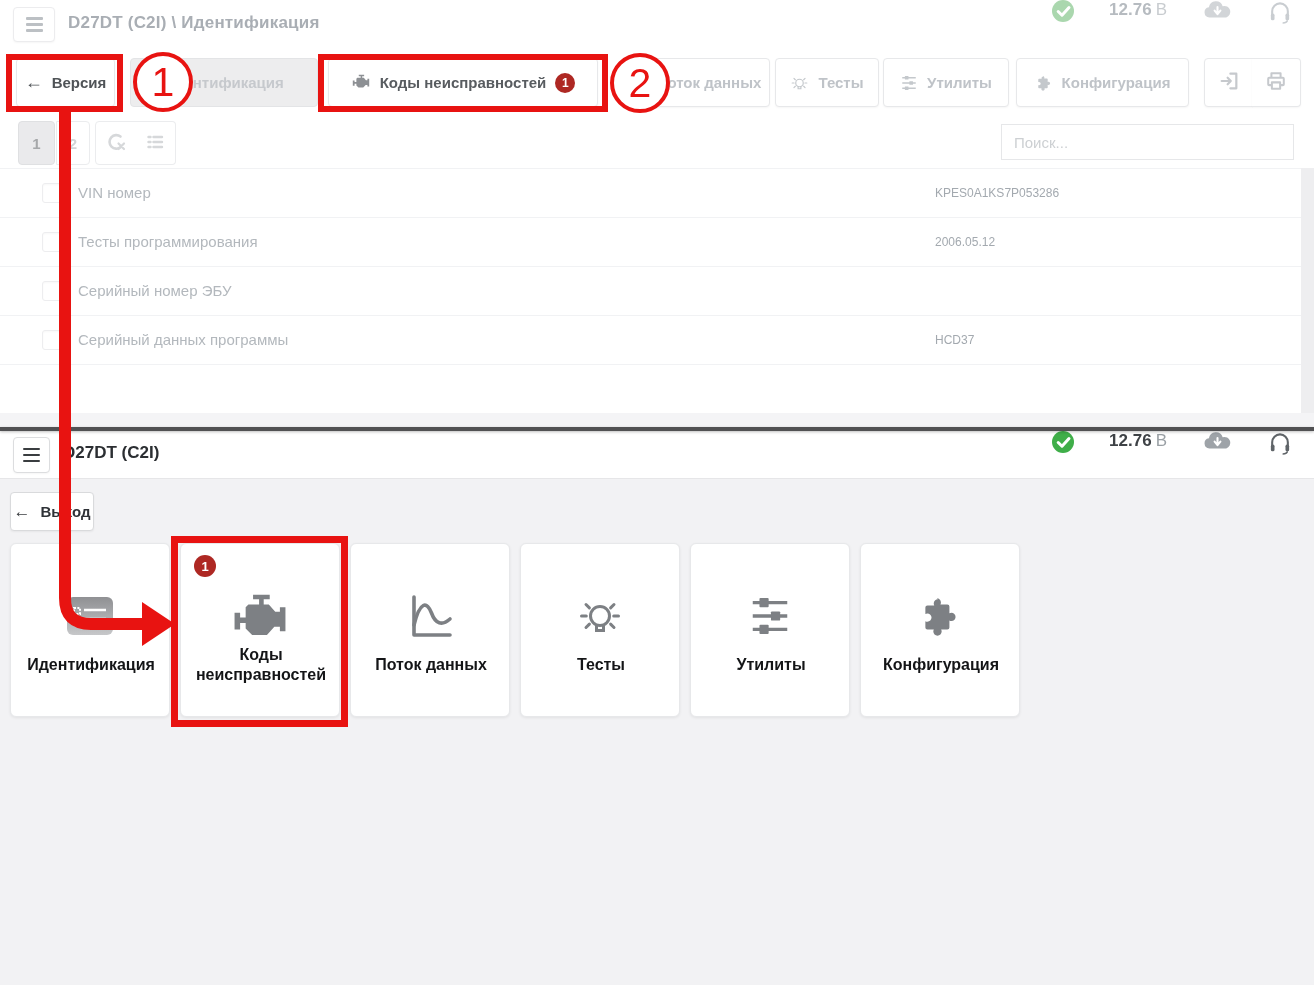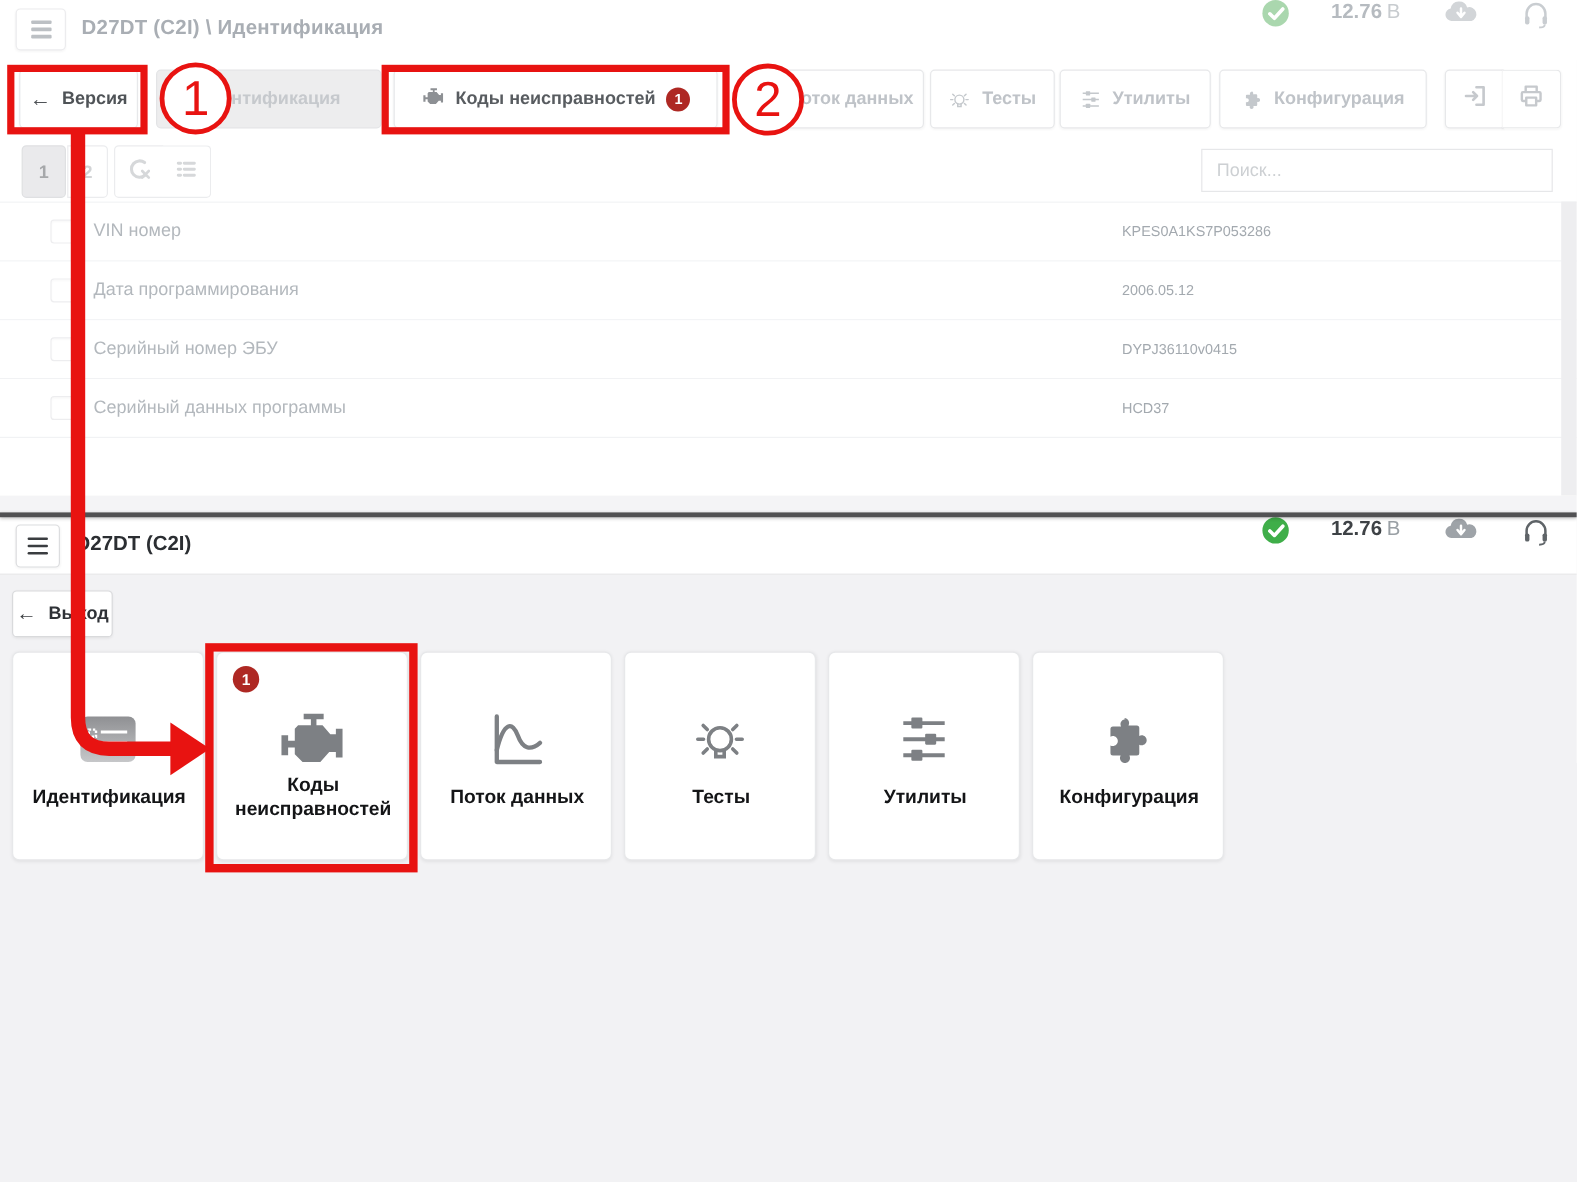--- a/index.html
+++ b/index.html
@@ -293,27 +293,26 @@
     <input class="search" type="text" placeholder="Поиск..." style="">
 
     <div class="tbl">
       <div class="trow">
         <span class="cb"></span>
         <span class="tlabel">VIN номер</span>
         <span class="tvalue">KPES0A1KS7P053286</span>
       </div>
       <div class="trow">
         <span class="cb"></span>
-        <span class="tlabel">Дата программирования</span>
+        <span class="tlabel">Тесты программирования</span>
         <span class="tvalue">2006.05.12</span>
       </div>
       <div class="trow">
         <span class="cb"></span>
         <span class="tlabel">Серийный номер ЭБУ</span>
-        <span class="tvalue">DYPJ36110v0415</span>
       </div>
       <div class="trow">
         <span class="cb"></span>
         <span class="tlabel">Серийный данных программы</span>
         <span class="tvalue">HCD37</span>
       </div>
     </div>
     <div class="scrollstrip"></div>
     <div class="bottomstrip"></div>
   </section>

